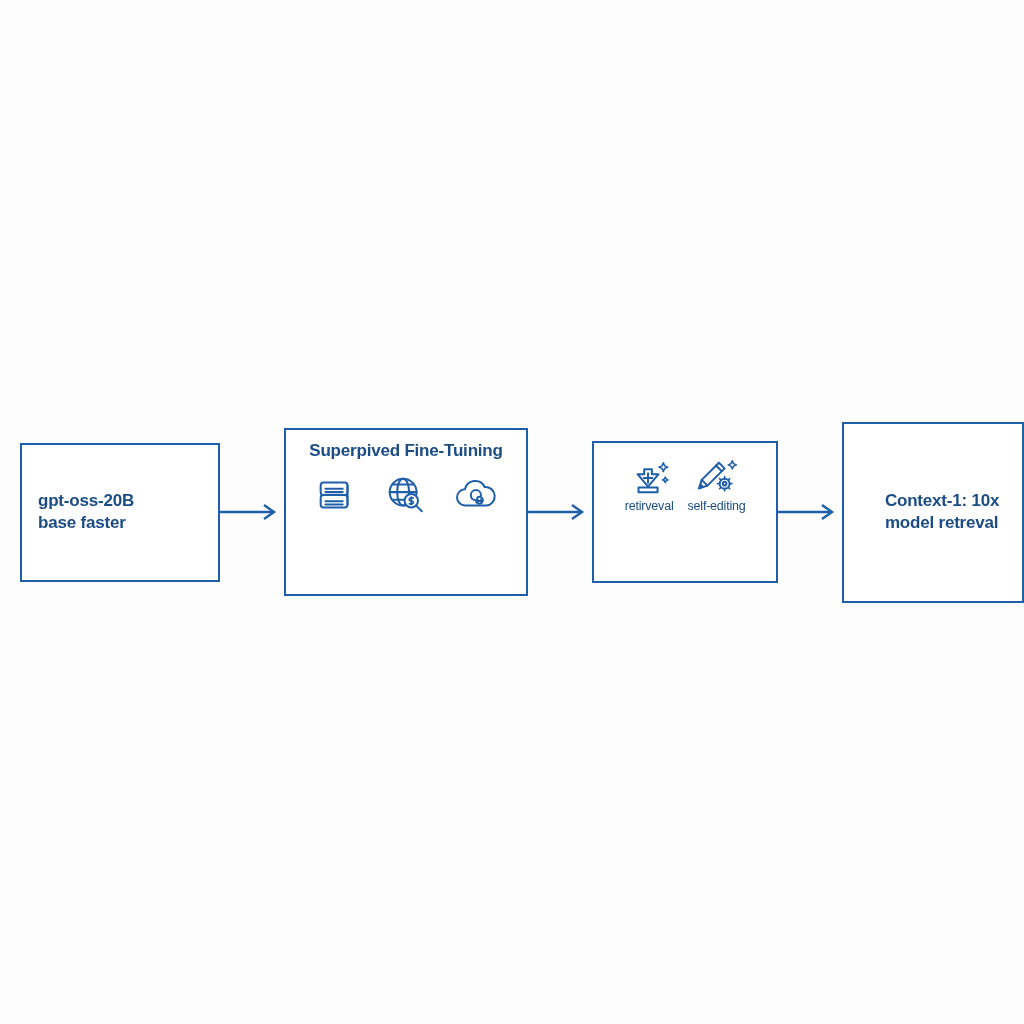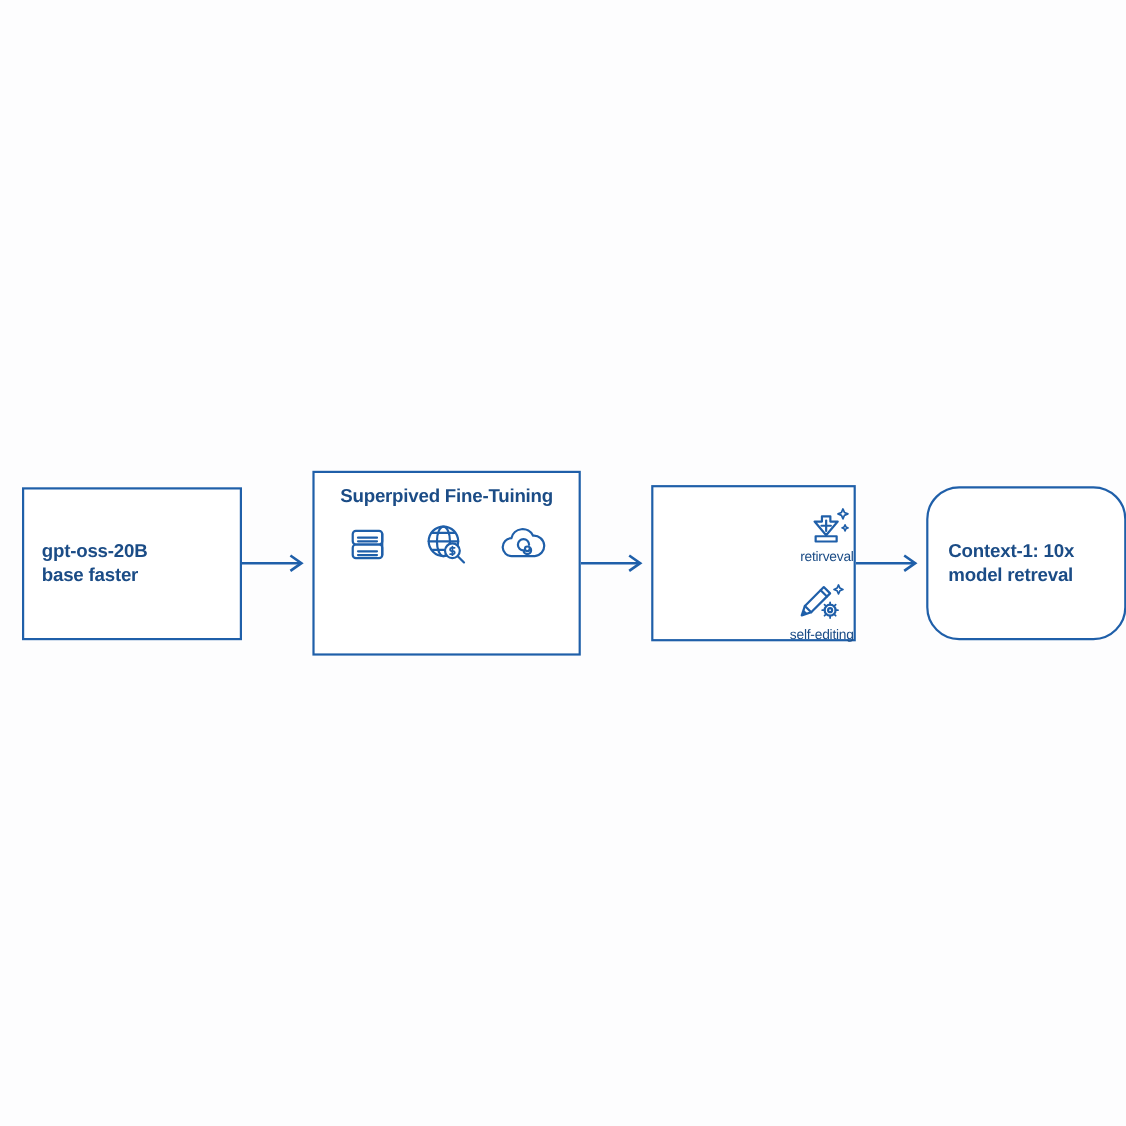--- a/index.html
+++ b/index.html
@@ -70,24 +70,23 @@
   .box-rl {
     width: 187px;
     height: 142px;
     padding-top: 9px;
     align-items: center;
   }
 
   
   .box-outcome {
     width: 183px;
-    height: 140px;
-    justify-content: center;
-    align-items: flex-start;
-    border-radius: 30px;
+    height: 181px;
+    justify-content: center;
+    align-items: center;
   }
   .box-outcome .node-text {
     padding-left: 18px;
     text-align: left;
   }
 
   .node-text {
     color: #1b4c86;
     font-weight: bold;
     font-size: 17px;
@@ -131,21 +130,21 @@
     align-items: center;
   }
   .icon-cell svg { display: block; }
   .icon-caption {
     color: #1b4c86;
     font-size: 12.5px;
     margin-top: 1px;
     letter-spacing: -0.2px;
     white-space: nowrap;
   }
-  .icon-row.rl { gap: 14px; margin-top: 4px; flex-direction: column; }
+  .icon-row.rl { gap: 14px; margin-top: 4px; }
 </style>
 </head>
 <body>
 
 <div id="diagram-canvas">
 
   <div class="flow-row">
 
     <div class="node-box box-base">
       <div class="node-text">

